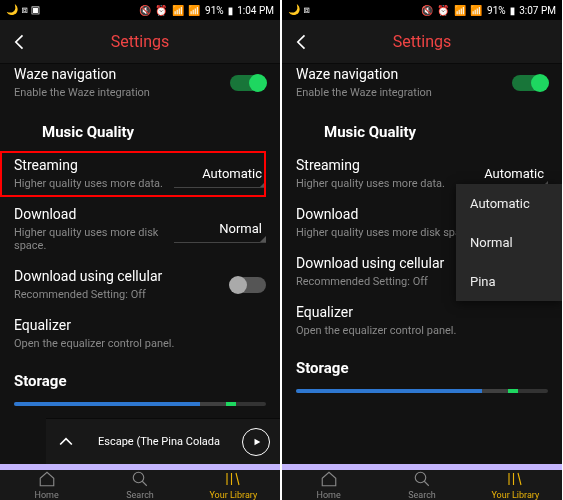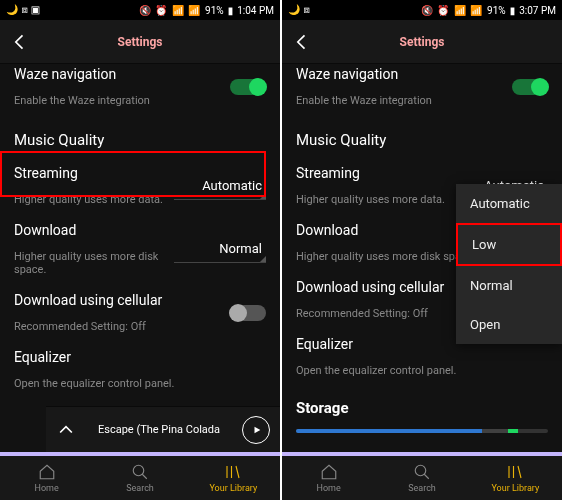--- a/index.html
+++ b/index.html
@@ -2,47 +2,47 @@
 <html><head>
 <meta charset="utf-8">
 <style>
 * { margin: 0; padding: 0; box-sizing: border-box; font-family: -apple-system, BlinkMacSystemFont, "Segoe UI", Roboto, Helvetica, Arial, sans-serif; }
 body { background: #fff; display: flex; gap: 2px; width: 563px; height: 500px; }
 .phone { width: 280px; background: #121212; color: #fff; display: flex; flex-direction: column; position: relative; overflow: hidden; }
 .statusbar { height: 20px; background: #000; display: flex; align-items: center; justify-content: flex-end; padding: 0 6px; font-size: 10px; gap: 4px; }
 .statusbar .left-icons { position: absolute; left: 6px; display: flex; gap: 3px; }
 .header { height: 44px; display: flex; align-items: center; justify-content: center; position: relative; background: #181818; border-bottom: 1px solid #0a0a0a; }
 .header .back { position: absolute; left: 10px; width: 20px; height: 20px; display: flex; align-items: center; justify-content: center; }
-.header .title { font-size: 12px; font-weight: 700; color: #fca5a5; }
+.header .title { font-size: 16px; font-weight: 400; color: #ef4444; }
 .content { flex: 1; overflow: hidden; padding: 0 14px; background: #121212; position: relative; }
 .row { display: flex; justify-content: space-between; align-items: center; padding: 8px 0; }
 .row.partial { padding-top: 2px; }
 .rowtxt { display: flex; flex-direction: column; flex: 1; }
 .rowtxt .t { font-size: 14px; color: #fff; }
-.rowtxt .s { font-size: 11px; color: #888; margin-top: 12px; }
-.section { font-size: 15px; font-weight: 400; color: #fff; padding: 16px 0 8px; }
+.rowtxt .s { font-size: 11px; color: #888; margin-top: 4px; }
+.section { font-size: 15px; font-weight: 700; color: #fff; padding: 16px 0 8px; margin-left: 28px; }
 .switch { width: 36px; height: 16px; border-radius: 8px; background: #555; position: relative; flex-shrink: 0; }
 .switch .knob { width: 18px; height: 18px; border-radius: 50%; background: #aaa; position: absolute; top: -1px; left: -1px; }
 .switch.on { background: #1ed76080; }
 .switch.on .knob { background: #1ed760; left: auto; right: -1px; }
 .dropdown { width: 92px; height: 28px; border-bottom: 1px solid #444; position: relative; display: flex; align-items: center; justify-content: flex-end; padding-right: 4px; }
 .dropdown .val { font-size: 13px; color: #fff; }
 .dropdown .tri { position: absolute; right: 0; bottom: 0; width: 0; height: 0; border-left: 6px solid transparent; border-bottom: 6px solid #555; }
 .redbox { position: absolute; border: 2px solid #ff0000; pointer-events: none; }
 .storage { padding: 14px 0 6px; font-size: 15px; font-weight: 700; }
 .bar { height: 4px; width: 100%; background: #333; display: flex; margin-top: 6px; border-radius: 2px; overflow: hidden; }
 .bar .b1 { width: 74%; background: #2e77d0; }
 .bar .b2 { width: 10%; background: #404040; }
 .bar .b3 { width: 4%; background: #1ed760; }
 .nowplaying { height: 46px; background: #181818; display: flex; align-items: center; padding: 0 10px; border-top: 1px solid #0a0a0a; margin-left: 46px; }
 .nowplaying .chev { width: 20px; height: 20px; display: flex; align-items: center; justify-content: center; }
 .nowplaying .track { flex: 1; text-align: center; font-size: 11px; color: #fff; white-space: nowrap; overflow: hidden; }
 .nowplaying .play { width: 28px; height: 28px; border: 1.5px solid #fff; border-radius: 50%; display: flex; align-items: center; justify-content: center; }
 .nowplaying .play svg { width: 10px; height: 10px; fill: #fff; margin-left: 1px; }
-.navbar { height: 48px; background: #181818; display: flex; border-top: 4px solid #c4b5fd; }
+.navbar { height: 36px; background: #181818; display: flex; border-top: 6px solid #c4b5fd; }
 .navbar .item { flex: 1; display: flex; flex-direction: column; align-items: center; justify-content: center; gap: 2px; color: #888; }
 .navbar .item.active { color: #eab308; }
 .navbar .item svg { width: 18px; height: 18px; stroke: currentColor; fill: none; stroke-width: 1.5; }
 .navbar .item .lbl { font-size: 9px; }
 .menu { position: absolute; right: 0; width: 106px; background: #282828; box-shadow: 0 2px 10px rgba(0,0,0,.6); }
 .menu .mi { padding: 12px 14px; font-size: 13px; color: #eee; }
 .menu .mi.sel { border: 2px solid #ff0000; }
 </style>
 </head>
 <body>
@@ -222,23 +222,22 @@
       </div>
     </div>
     <div class="storage">Storage</div>
     <div class="bar">
       <div class="b1"></div>
         <div class="b2"></div>
         <div class="b3"></div>
     </div>
     <div class="menu" style="top:120px;">
       <div class="mi">Automatic</div>
-      <div class="mi sel">Low</div>
       <div class="mi">Normal</div>
-      <div class="mi">Open</div>
+      <div class="mi">Pina</div>
     </div>
   </div>
   <div class="navbar">
     <div class="item">
       <svg viewBox="0 0 24 24">
           <path d="M3 11l9-8 9 8v10H3z"></path>
         </svg>
       <span class="lbl">Home</span>
     </div>
     <div class="item">

